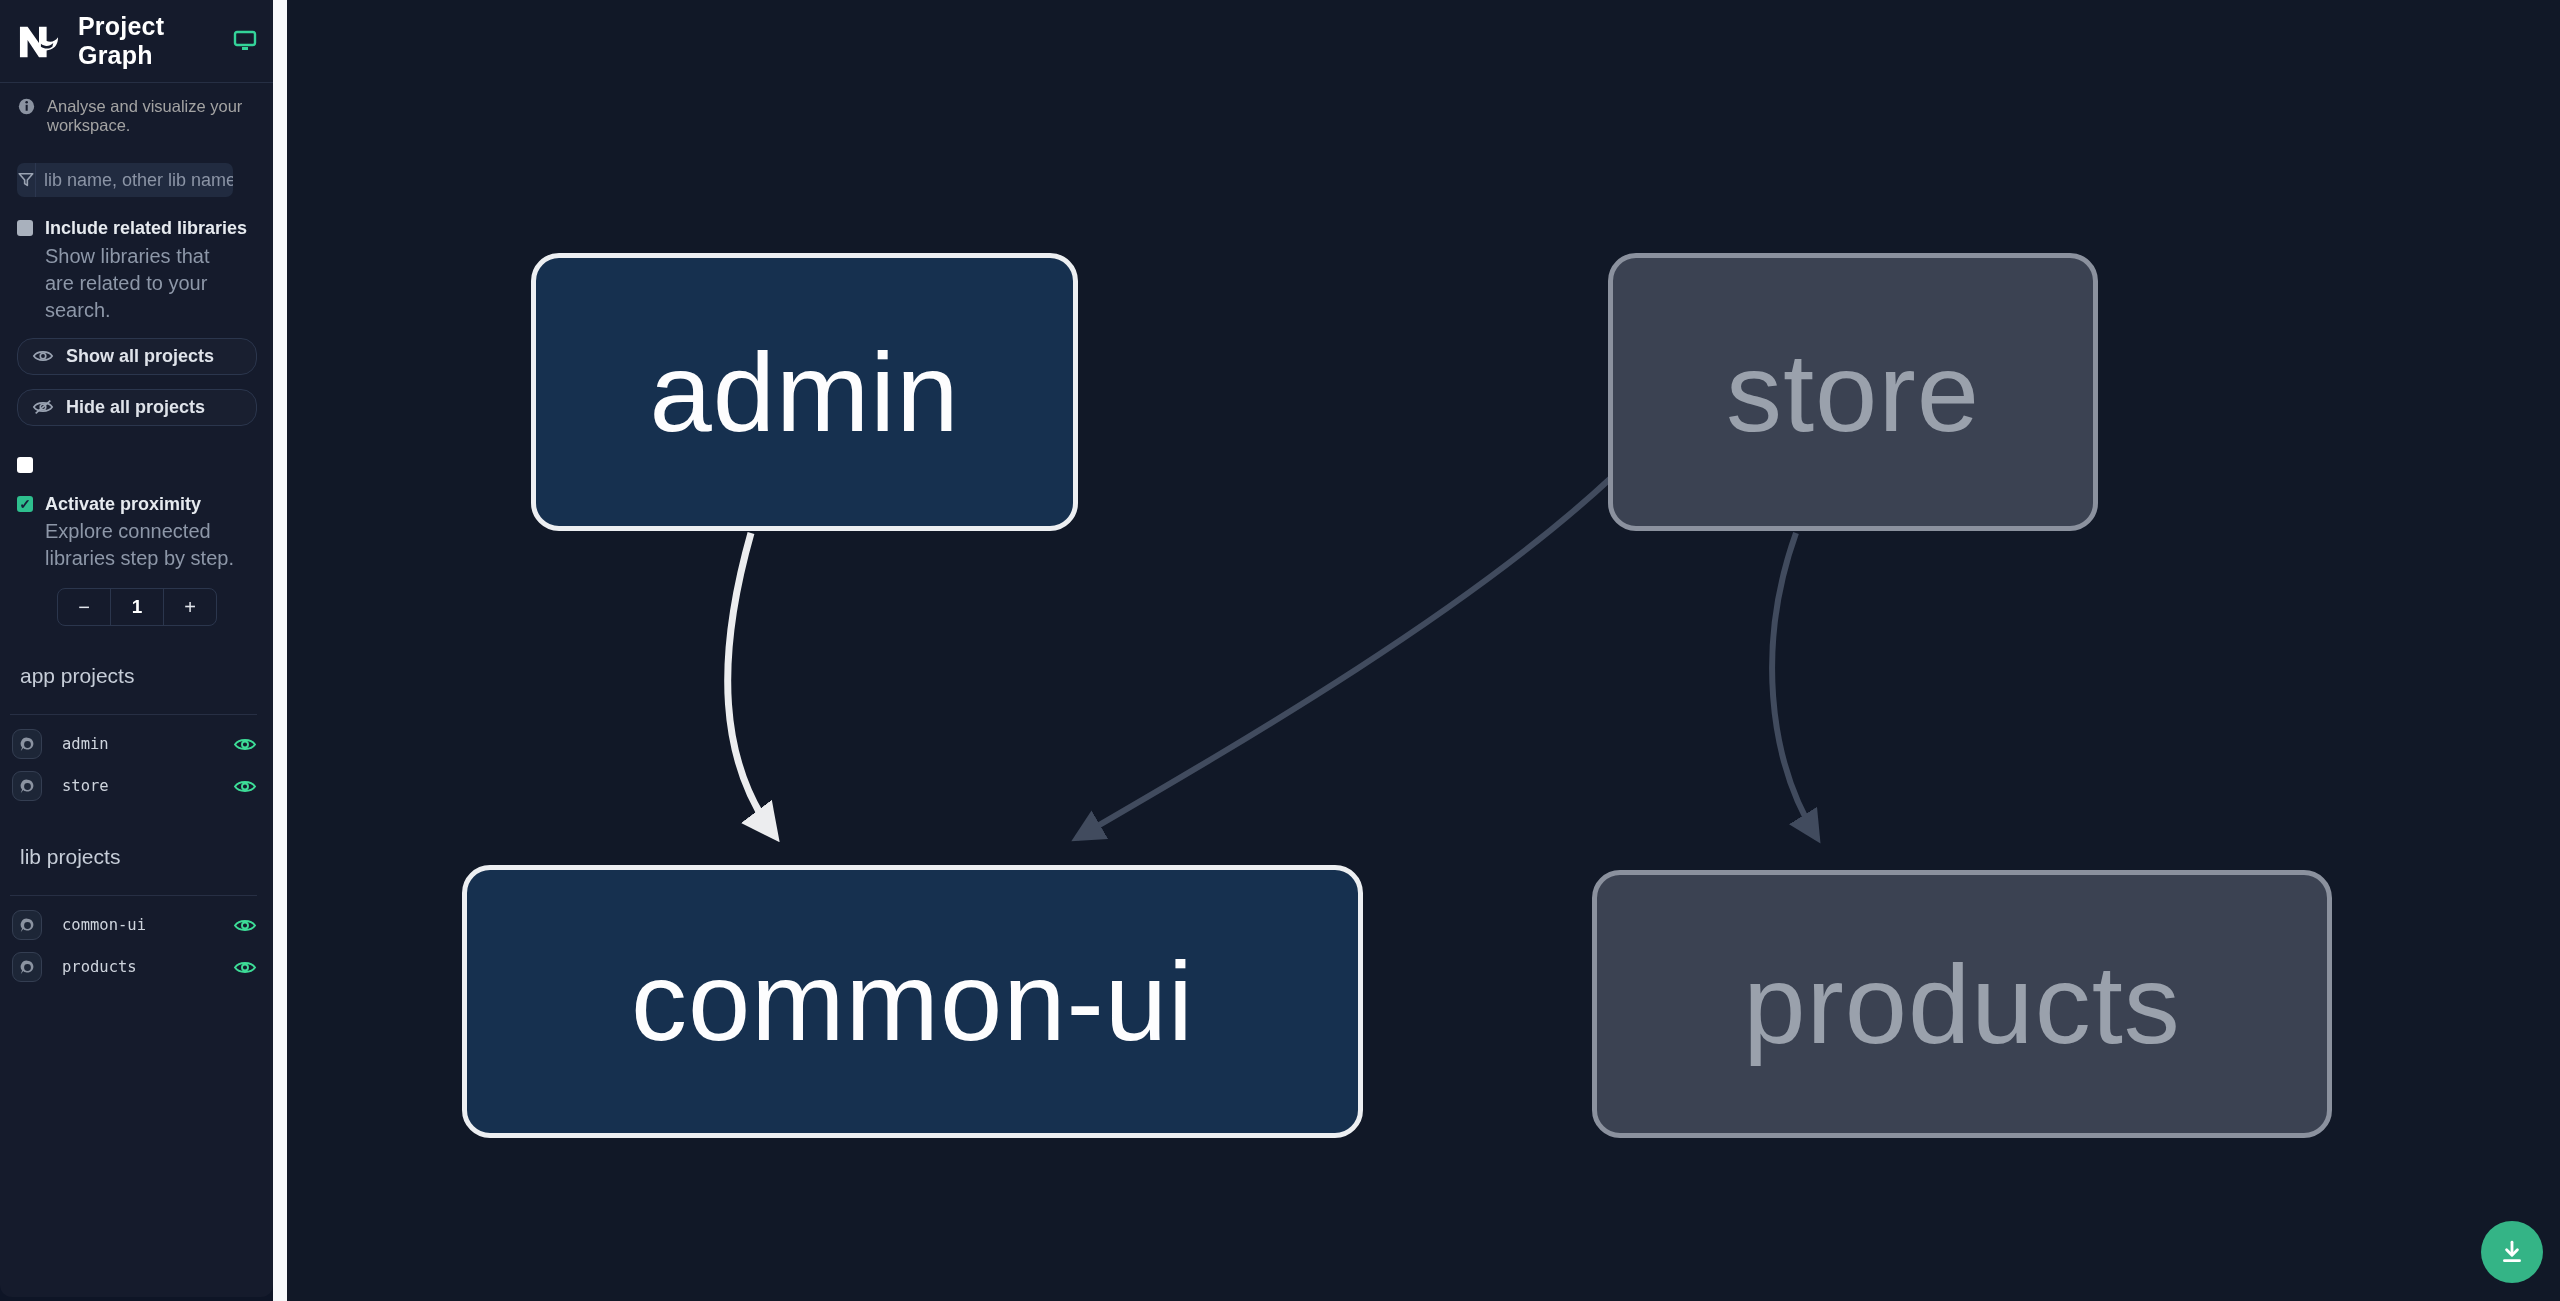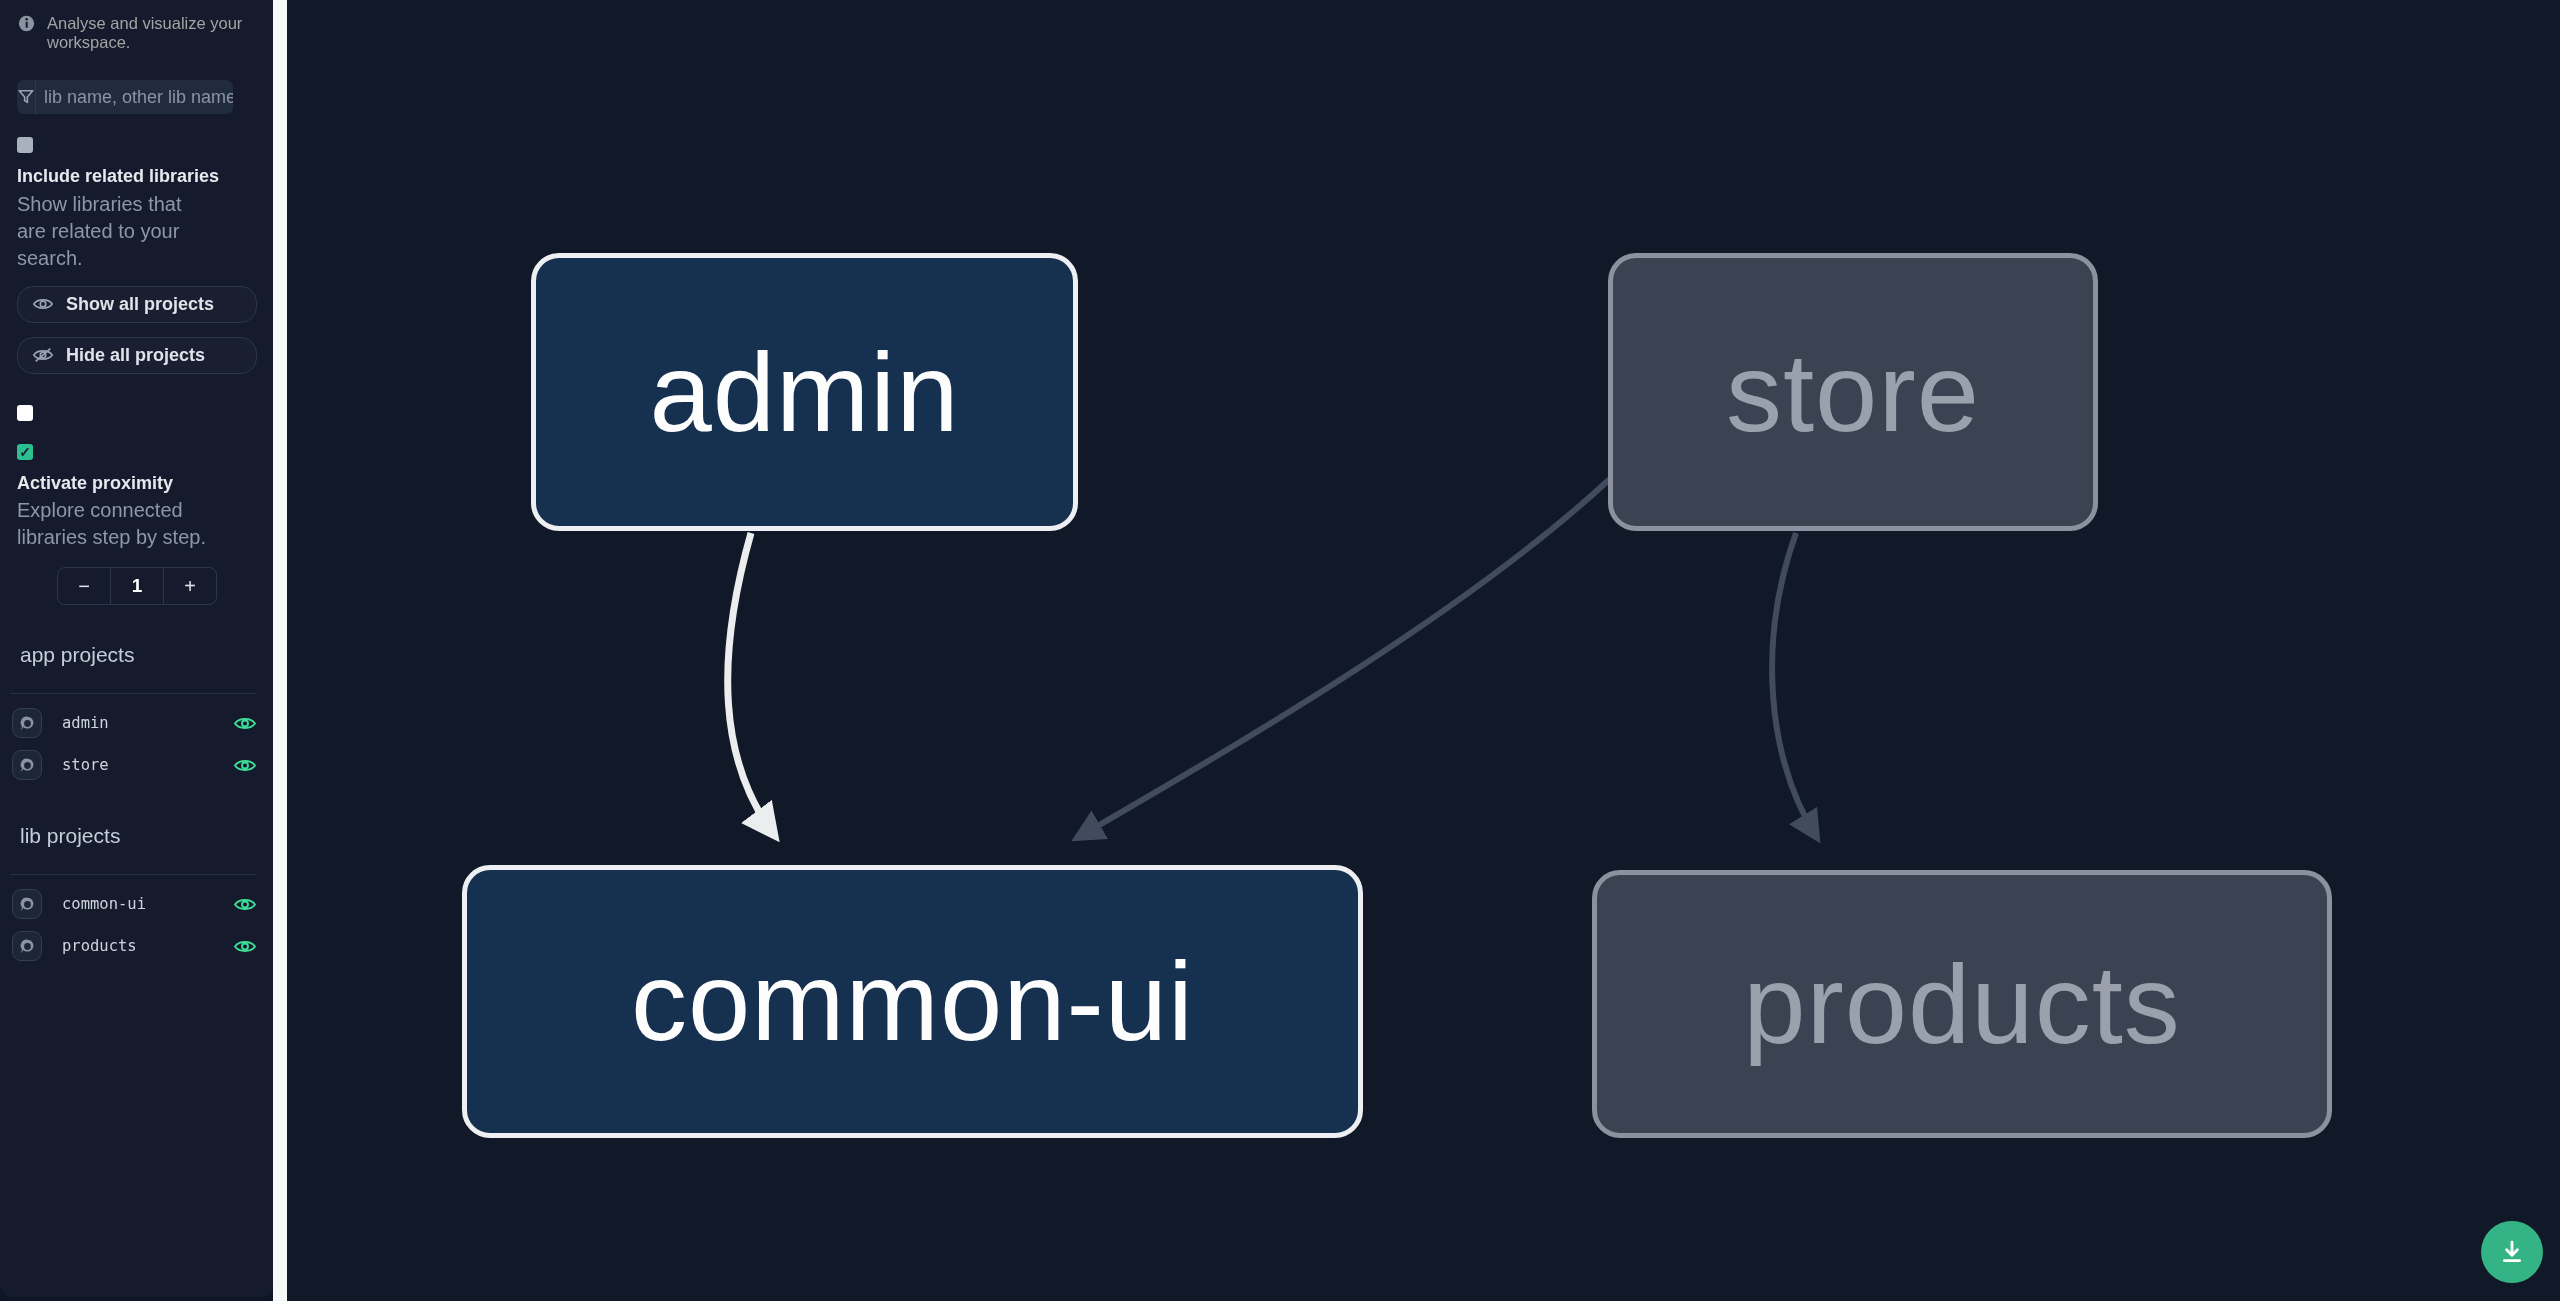--- a/index.html
+++ b/index.html
@@ -20,21 +20,21 @@
   .info-ic { width:17px; height:17px; flex:0 0 auto; margin-top:1px; }
 
   .filter-box { margin:22px 16px 0 17px; width:216px; height:34px; background:#212b40;
                 border-radius:7px; display:flex; align-items:center; overflow:hidden; }
   .filter-ic-cell { width:40px; height:100%; display:flex; align-items:center; justify-content:center;
                     border-right:1px solid #2c3750; }
   .filter-box input { flex:1; background:transparent; border:none; outline:none; color:#22c55e;
                       font-size:18px; padding:0 10px 0 8px; font-family:"Liberation Sans",sans-serif; }
   .filter-box input::placeholder { color:#8b94a5; }
 
-  .opt { display:flex; gap:12px; padding:20px 14px 0 17px;flex-direction:column; }
+  .opt { display:flex; gap:12px; padding:20px 14px 0 17px; }
   .cbox { width:16px; height:16px; border-radius:3px; margin-top:3px; flex:0 0 auto; }
   .cbox.gray { background:#a9b1bd; }
   .cbox.white { background:#ffffff; }
   .cbox.checked { background:#2ebf8e; color:#17203a; font-size:14px; font-weight:bold;
                   display:flex; align-items:center; justify-content:center; line-height:1; }
   .opt-label { font-size:18px; font-weight:bold; color:#e6eaef; line-height:1.25; }
   .opt-desc  { font-size:20px; color:#8d97a8; line-height:1.35; margin-top:3px; max-width:190px; }
 
   .sb-btn { margin:14px 16px 0 17px; width:240px; height:37px; border:1px solid #2b364d;
             border-radius:16px; background:rgba(255,255,255,0.02); display:flex; align-items:center;
@@ -75,20 +75,31 @@
 
   .fab { position:absolute; right:17px; bottom:18px; width:62px; height:62px; border-radius:50%;
          background:#34b486; display:flex; align-items:center; justify-content:center; z-index:9; }
   .dl-ic { width:26px; height:26px; }
 </style>
 </head>
 <body>
 
 <aside class="sidebar">
 
+  <div class="sb-header">
+    <svg class="nx-logo" viewBox="0 0 48 42">
+      <path fill="#ffffff" d="M4 38 V6 h8 l12 17 V6 h8 v15 c5 2 9 0 12-4 0 7-3 11-8 13 l-4 1 v7 h-8 L12 20 v18 z"></path>
+      <path fill="#151b2c" d="M26 24 c4 3 9 3 13-1 l-1 4 c-4 3-9 2-12 0 z"></path>
+    </svg>
+    <div class="sb-title">Project Graph</div>
+    <svg class="monitor-ic" viewBox="0 0 24 22">
+      <rect x="2" y="2" width="20" height="13" rx="2" fill="none" stroke="#34d399" stroke-width="2.4"></rect>
+      <rect x="9" y="17" width="6" height="3" fill="#34d399"></rect>
+    </svg>
+  </div>
 
   <div class="sb-info">
     <svg class="info-ic" viewBox="0 0 20 20">
       <circle cx="10" cy="10" r="9" fill="#8b93a1"></circle>
       <rect x="9" y="8" width="2.4" height="7" fill="#151b2c"></rect>
       <circle cx="10.2" cy="5" r="1.5" fill="#151b2c"></circle>
     </svg>
     <span>Analyse and visualize your workspace.</span>
   </div>
 

